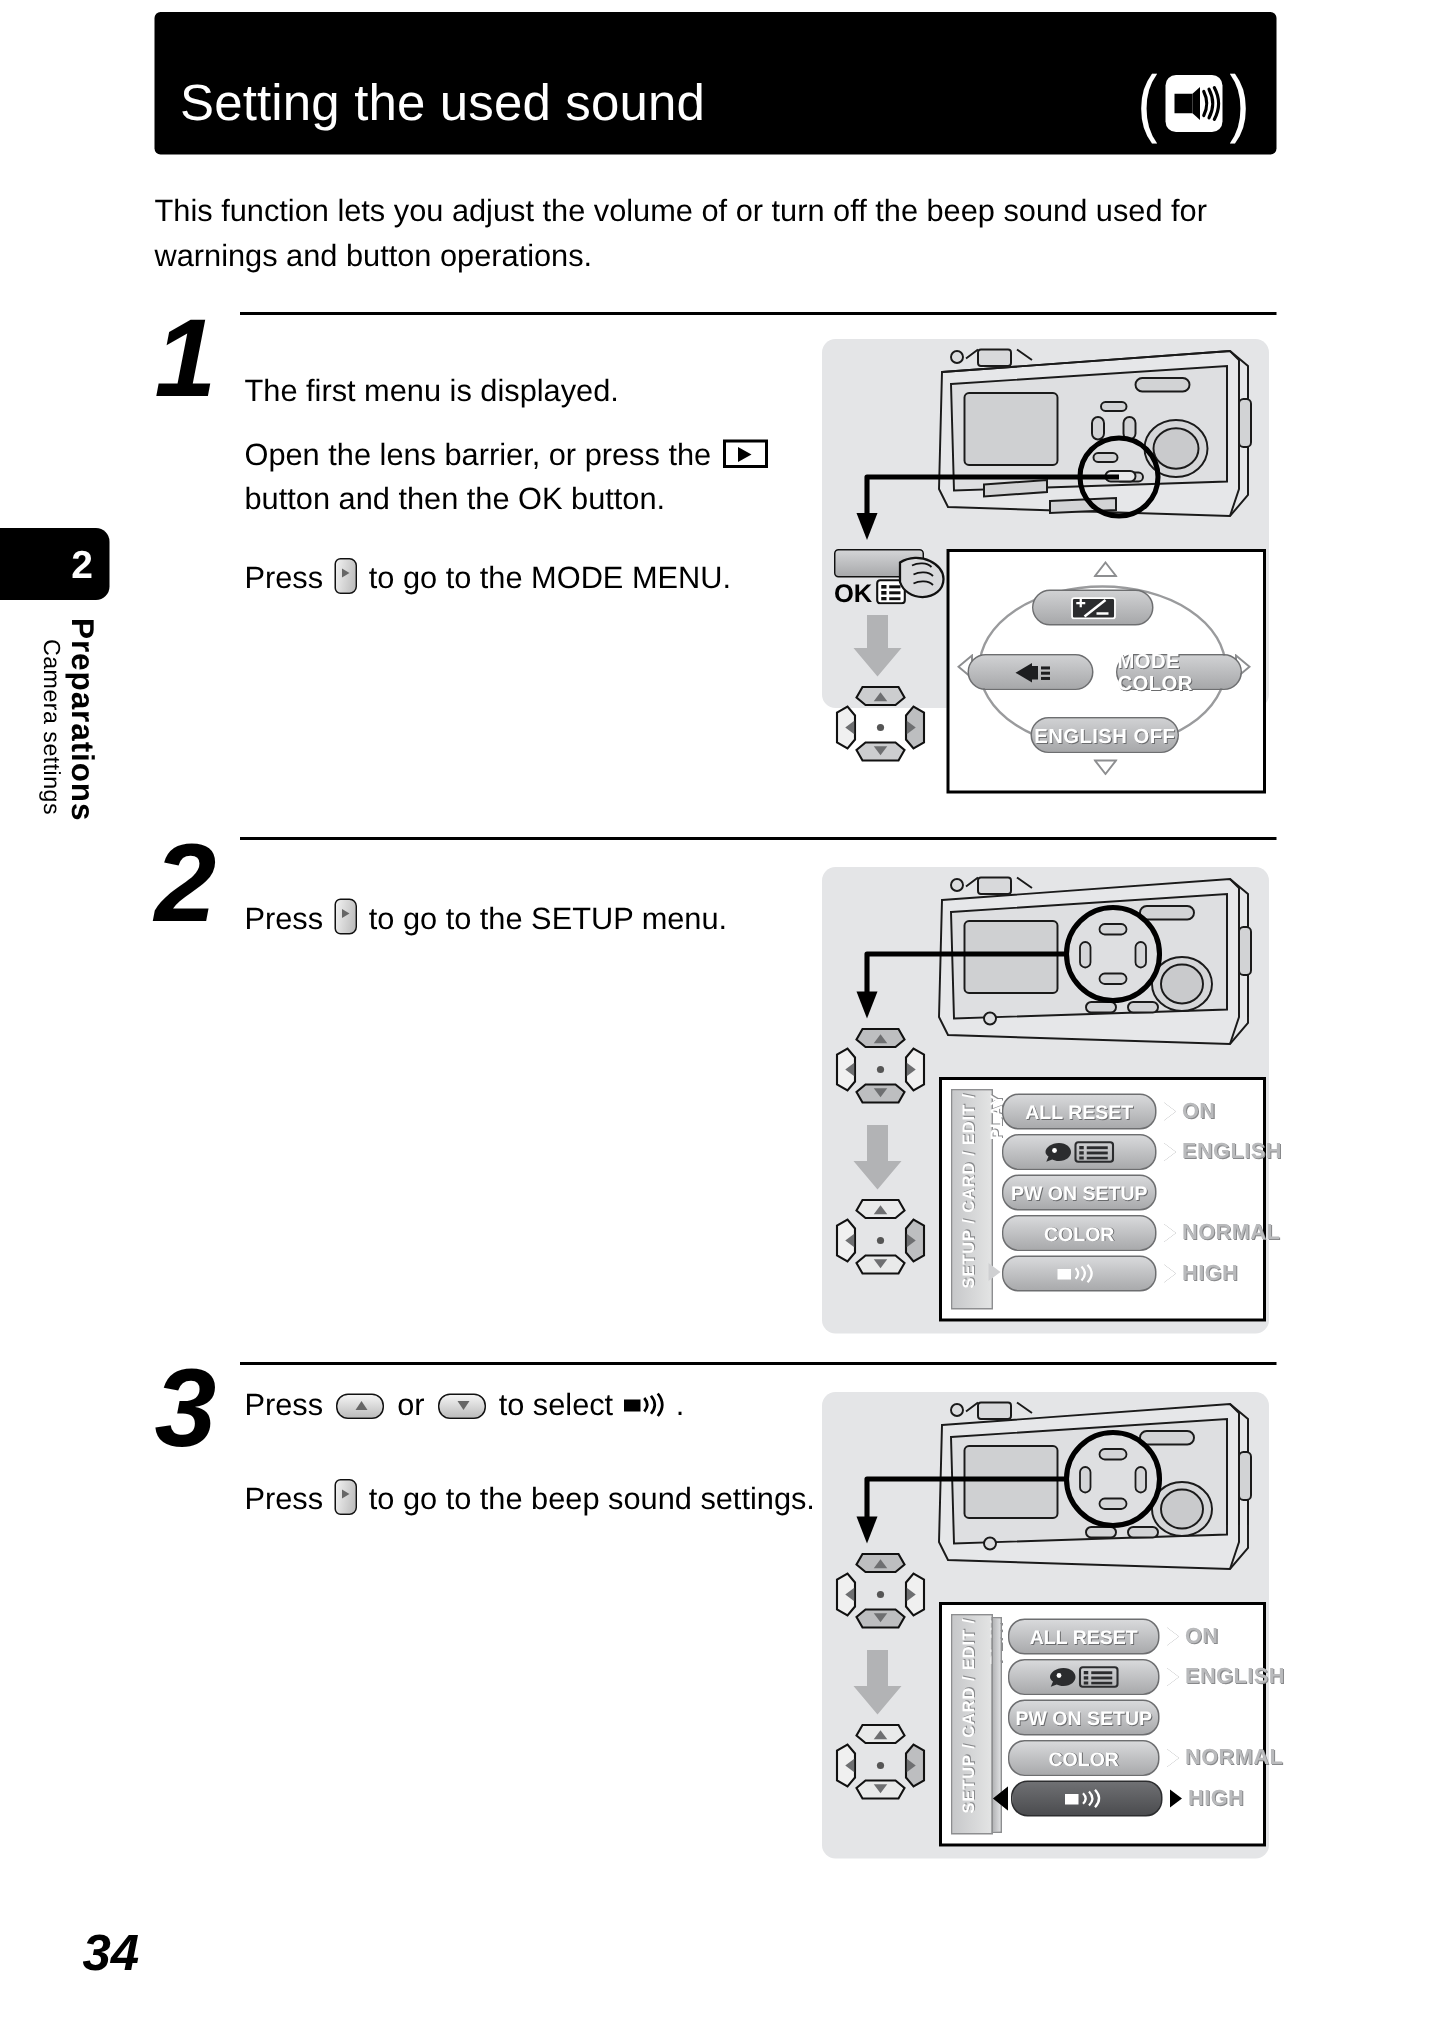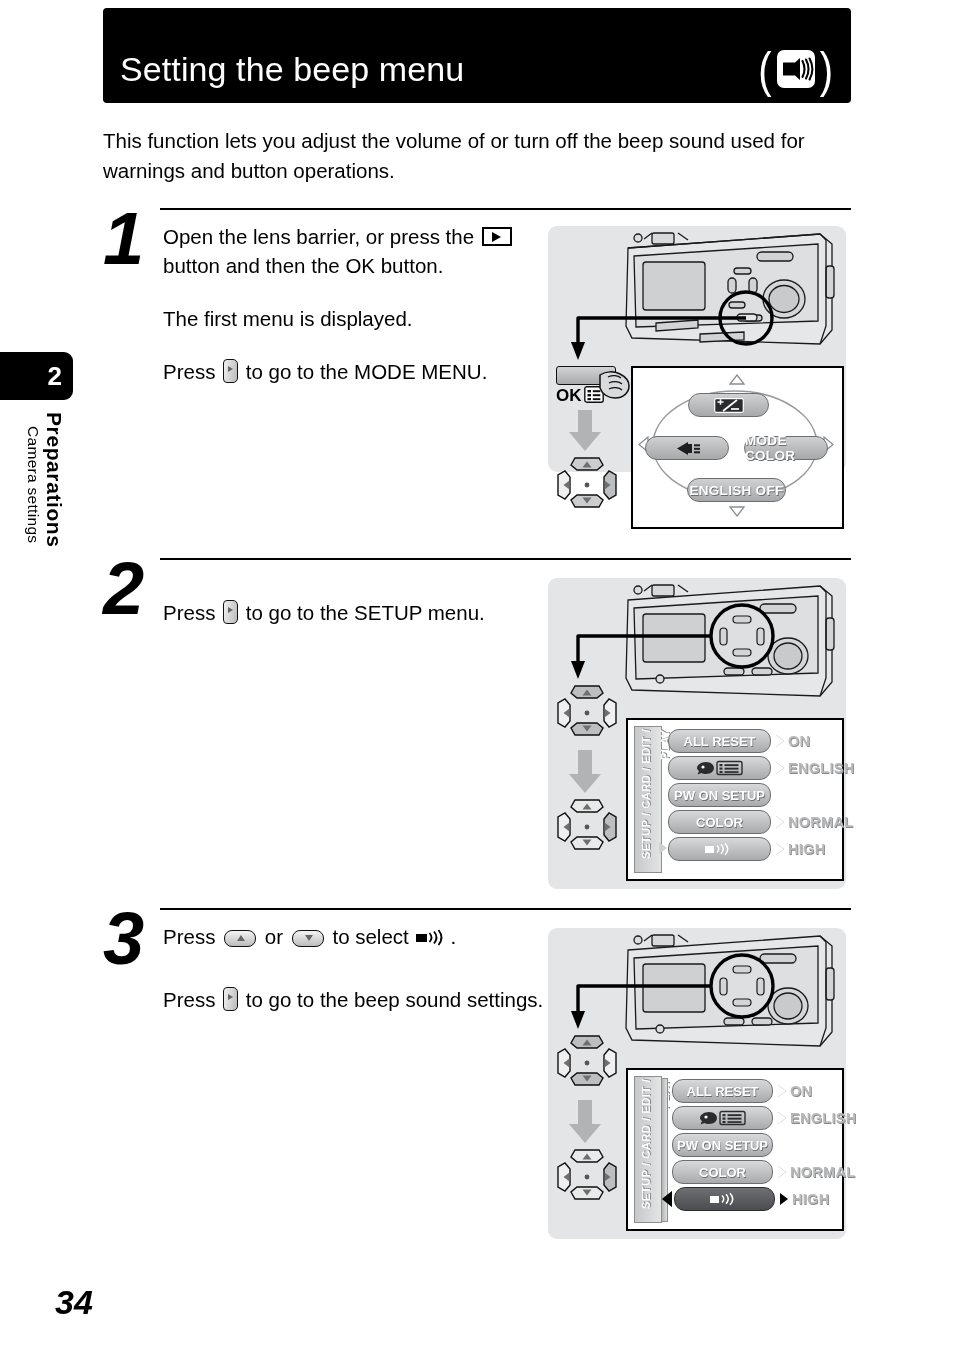--- a/index.html
+++ b/index.html
@@ -86,21 +86,21 @@
   .mm-pill{position:absolute;background:linear-gradient(#d0d1d3,#a7a8aa);
            border:1.2px solid #6d6e70;border-radius:14px;color:#fff;font-weight:bold;
            font-size:13.5px;display:flex;align-items:center;justify-content:center;
            text-shadow:0.7px 0.7px 0 #6a6b6d;letter-spacing:0.3px;}
   svg{display:block;}
 </style>
 </head>
 <body>
 
 <div class="header">
-  <div class="header-title">Setting the beep menu</div>
+  <div class="header-title">Setting the used sound</div>
   <div class="header-icon-wrap">
     <span class="paren">(</span>
     <span class="beep-badge">
       <svg width="38" height="38" viewBox="0 0 38 38">
         <rect x="6" y="12.5" width="12" height="13" fill="#000"></rect>
         <path d="M18 12.5 L23 8 L23 30 L18 25.5 Z" fill="#000"></path>
         <path d="M25.5 11 Q29.5 19 25.5 27" stroke="#000" stroke-width="2.1" fill="none" stroke-linecap="round"></path>
         <path d="M29 9.5 Q34 19 29 28.5" stroke="#000" stroke-width="2.1" fill="none" stroke-linecap="round"></path>
         <path d="M32.6 8.5 Q38.2 19 32.6 29.5" stroke="#000" stroke-width="2.1" fill="none" stroke-linecap="round"></path>
       </svg>
@@ -116,23 +116,23 @@
 </div>
 <div class="side-vert">
   <div class="big">Preparations</div>
   <div class="small">Camera settings</div>
 </div>
 
 <div class="step" style="top:208px;">
   <div class="rule"></div>
   <div class="stepnum">1</div>
   <div class="steptext">
+    <p style="margin-top:24px;">The first menu is displayed.</p>
     <p>Open the lens barrier, or press
       the <span class="play-btn"></span> button and then the OK button.</p>
-    <p style="margin-top:24px;">The first menu is displayed.</p>
     <p style="margin-top:24px;">Press <span class="pad-r"></span> to go to the MODE MENU.</p>
   </div>
 </div>
 
 <div class="panel" style="left:548px;top:226px;width:298px;height:246px;">
   <svg width="298" height="311" viewBox="0 0 298 311">
 
     <g stroke="#1a1a1a" stroke-width="1.3" fill="none">
       <path d="M80,22 L272,8 L284,18 L284,104 L272,118 L84,112 L78,100 Z" fill="#e6e7e9"></path>
       <path d="M80,22 L272,8"></path>

